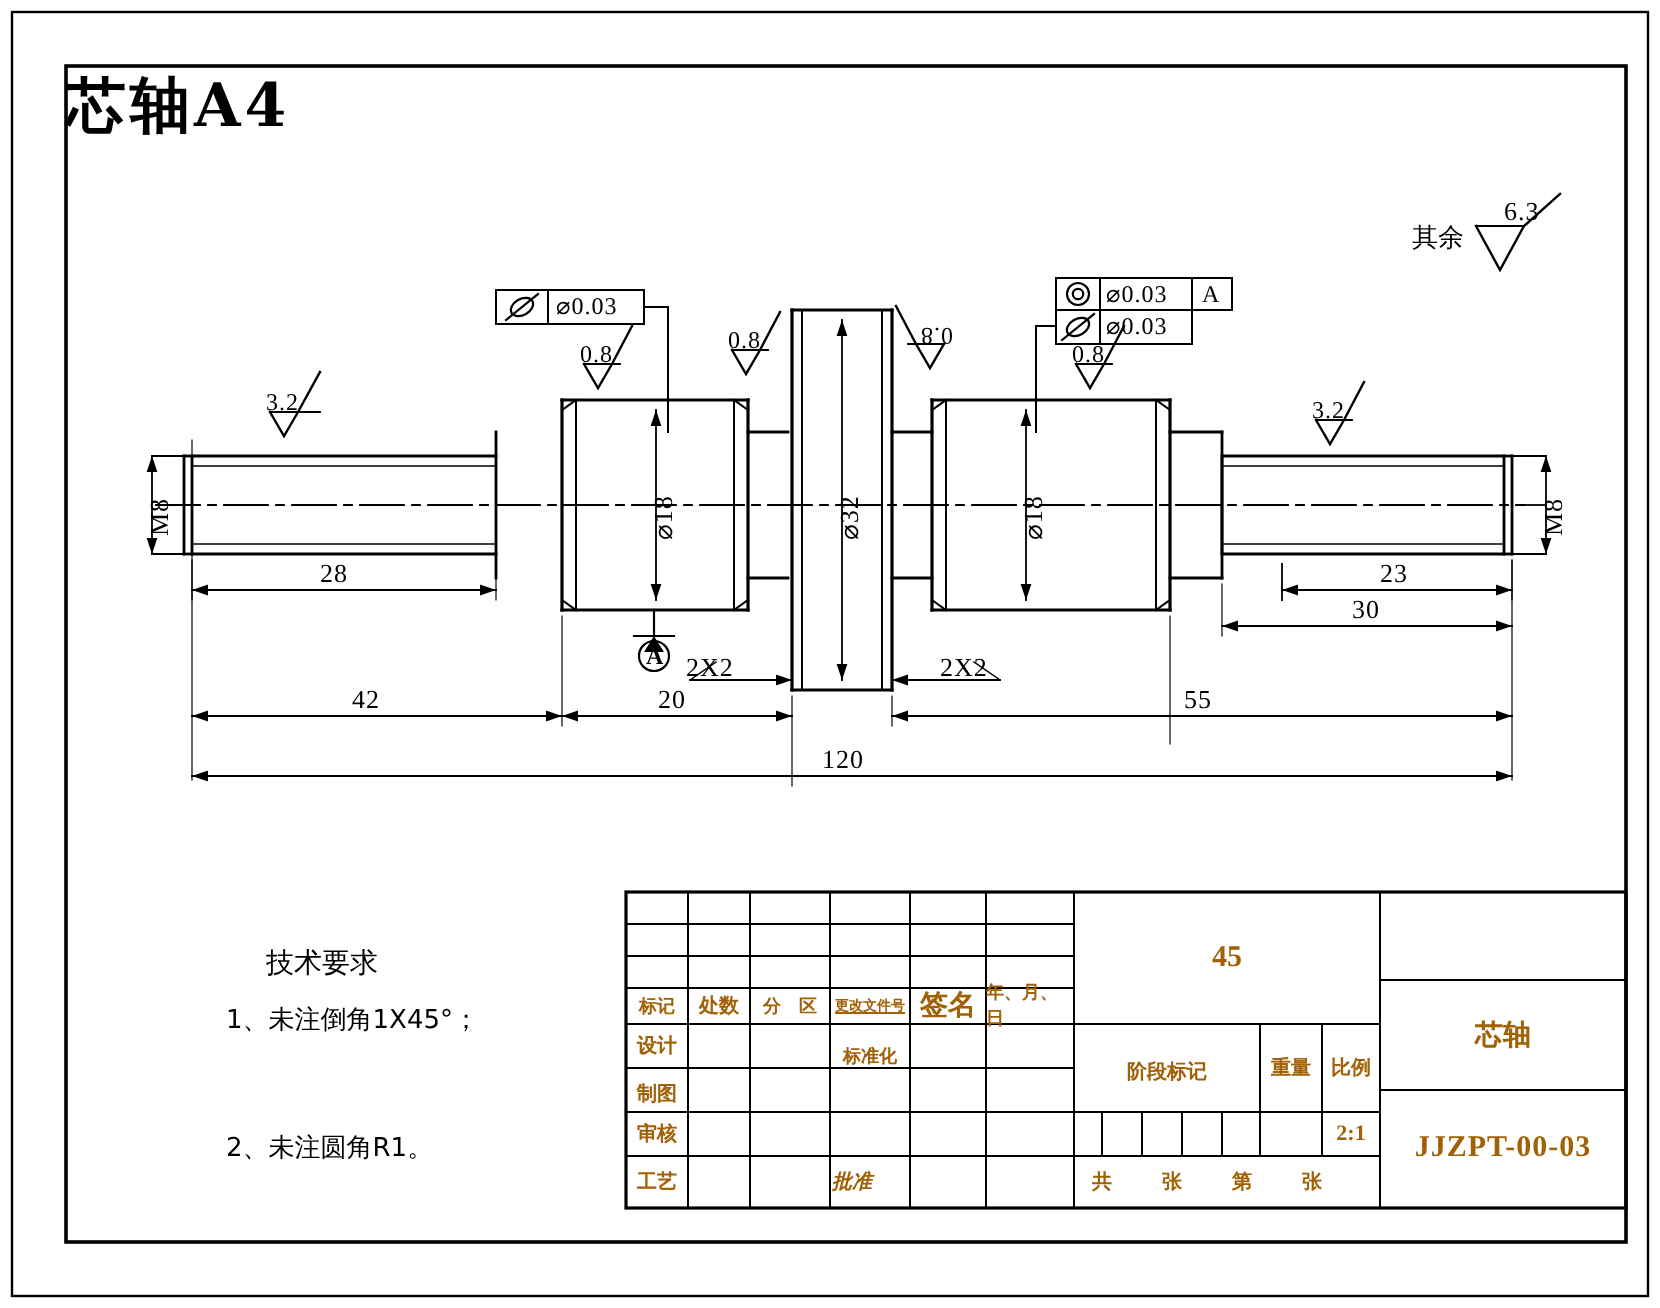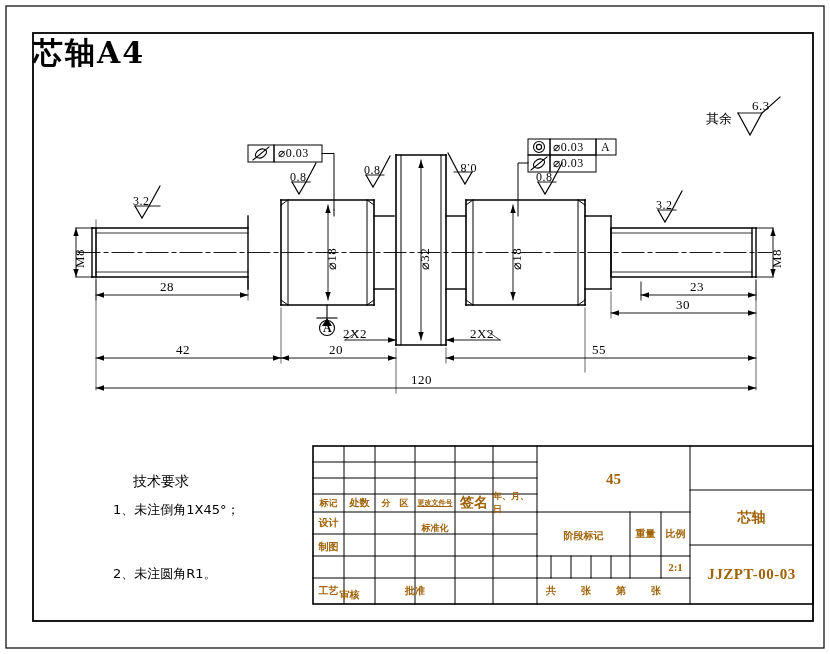--- a/index.html
+++ b/index.html
@@ -358,25 +358,25 @@
 
   <div class="tbcell cjk" style="left:313px;top:494px;width:31px;height:18px;font-size:9px;">标记</div>
   <div class="tbcell cjk" style="left:344px;top:494px;width:31px;height:18px;font-size:10px;">处数</div>
   <div class="tbcell cjk" style="left:375px;top:494px;width:40px;height:18px;font-size:9px;">分　区</div>
   <div class="tbcell cjk" style="left:415px;top:494px;width:40px;height:18px;font-size:7px;text-decoration:underline;">更改文件号</div>
   <div class="tbcell cjk" style="left:455px;top:494px;width:38px;height:18px;font-size:14px;">签名</div>
   <div class="tbcell cjk" style="left:493px;top:494px;width:44px;height:18px;font-size:9px;">年、月、日</div>
 
   <div class="tbcell cjk" style="left:313px;top:512px;width:31px;height:22px;font-size:10px;text-align:right;">设计</div>
   <div class="tbcell cjk" style="left:313px;top:534px;width:31px;height:26px;font-size:10px;">制图</div>
-  <div class="tbcell cjk" style="left:313px;top:584px;width:31px;height:22px;font-size:10px;margin-left:21px;">审核</div>
+  <div class="tbcell cjk" style="left:313px;top:556px;width:31px;height:22px;font-size:10px;">审核</div>
   <div class="tbcell cjk" style="left:313px;top:578px;width:31px;height:26px;font-size:10px;">工艺</div>
 
   <div class="tbcell cjk" style="left:415px;top:512px;width:40px;height:32px;font-size:9px;">标准化</div>
-  <div class="tbcell cjk" style="left:397px;top:578px;width:36px;height:26px;font-size:10px;">批准</div>
+  <div class="tbcell cjk" style="left:408px;top:578px;width:36px;height:26px;font-size:10px;font-style:italic;">批准</div>
 
   <div class="tbcell" style="left:537px;top:446px;width:153px;height:66px;font-size:15px;">45</div>
 
   <div class="tbcell cjk" style="left:537px;top:512px;width:93px;height:48px;font-size:10px;">阶段标记</div>
   <div class="tbcell cjk" style="left:630px;top:512px;width:31px;height:44px;font-size:10px;">重量</div>
   <div class="tbcell cjk" style="left:661px;top:512px;width:29px;height:44px;font-size:10px;">比例</div>
   <div class="tbcell" style="left:661px;top:556px;width:29px;height:22px;font-size:11px;">2:1</div>
 
   <div class="tbcell cjk" style="left:540px;top:578px;width:22px;height:26px;font-size:10px;">共</div>
   <div class="tbcell cjk" style="left:575px;top:578px;width:22px;height:26px;font-size:10px;">张</div>

